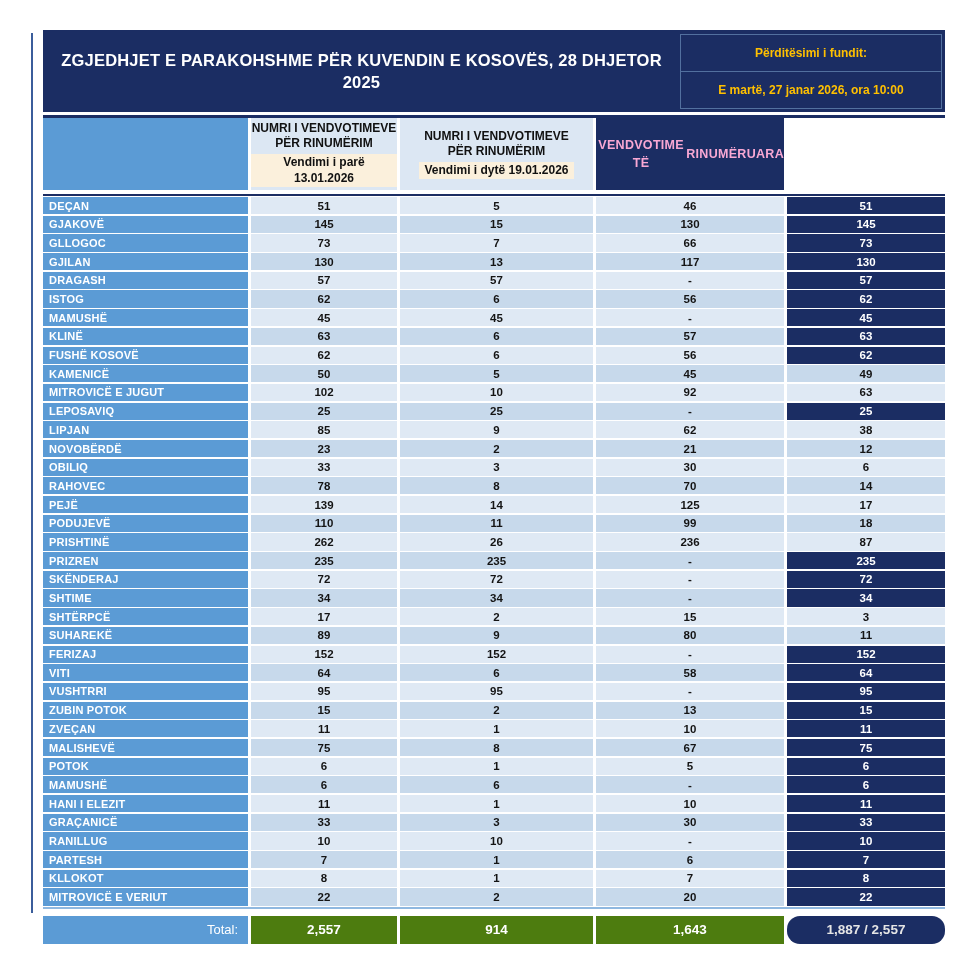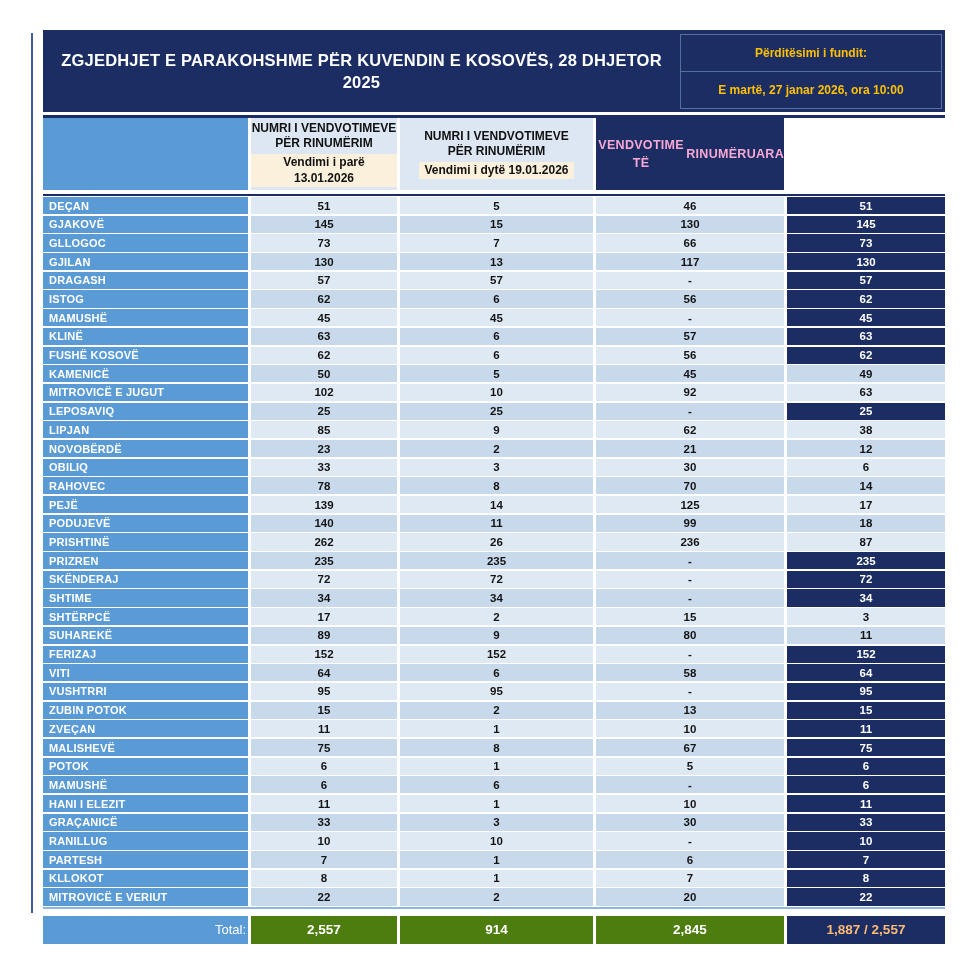--- a/index.html
+++ b/index.html
@@ -41,25 +41,25 @@
   .c-num{display:flex;align-items:center;justify-content:center;color:#141414;
          font-weight:600;font-size:11.5px;}
   .stripe-a{background:#dfe9f4;}
   .stripe-b{background:#c7d9eb;}
   .c-res{display:flex;align-items:center;justify-content:center;font-size:11.5px;font-weight:bold;color:#141414;}
   .c-res.done{background:#1b2d63;color:#ffffff;}
 
   
   .total-row{margin-top:7px;height:28px;}
   .t-name{background:#5b9bd5;color:#ffffff;font-size:13px;display:flex;align-items:center;
-          justify-content:flex-end;padding-right:2px;}
+          justify-content:flex-end;padding-right:10px;}
   .t-num{background:#4d7c0f;color:#ffffff;font-weight:bold;font-size:13.5px;
          display:flex;align-items:center;justify-content:center;}
-  .t-res{background:#1b2d63;color:#fdba74;font-weight:bold;font-size:13.5px;
-         display:flex;align-items:center;justify-content:center;}
+  .t-res{background:#1b2d63;color:#e5e5e5;font-weight:bold;font-size:13.5px;
+         display:flex;align-items:center;justify-content:center;border-radius:13px;}
 </style>
 </head>
 <body>
 
 <div class="page">
   <div class="left-rule"></div>
   <div class="content">
 
     <div class="title-block">
       <div class="title-area">
@@ -170,21 +170,21 @@
           <div class="c-num stripe-b">78</div>
           <div class="c-num stripe-b">8</div>
           <div class="c-num stripe-b">70</div>
           <div class="c-res stripe-b">14</div>
           <div class="c-name">PEJË</div>
           <div class="c-num stripe-a">139</div>
           <div class="c-num stripe-a">14</div>
           <div class="c-num stripe-a">125</div>
           <div class="c-res stripe-a">17</div>
           <div class="c-name">PODUJEVË</div>
-          <div class="c-num stripe-b">140</div>
+          <div class="c-num stripe-b">110</div>
           <div class="c-num stripe-b">11</div>
           <div class="c-num stripe-b">99</div>
           <div class="c-res stripe-b">18</div>
           <div class="c-name">PRISHTINË</div>
           <div class="c-num stripe-a">262</div>
           <div class="c-num stripe-a">26</div>
           <div class="c-num stripe-a">236</div>
           <div class="c-res stripe-a">87</div>
           <div class="c-name">PRIZREN</div>
           <div class="c-num stripe-b">235</div>
@@ -281,18 +281,18 @@
           <div class="c-num stripe-b">2</div>
           <div class="c-num stripe-b">20</div>
           <div class="c-res done">22</div>
         </div>
     </div>
 
     <div class="grid total-row">
       <div class="t-name">Total:</div>
       <div class="t-num">2,557</div>
       <div class="t-num">914</div>
-      <div class="t-num">2,845</div>
+      <div class="t-num">1,643</div>
       <div class="t-res">1,887 / 2,557</div>
     </div>
 
   </div>
 </div>
 
 </body></html>

